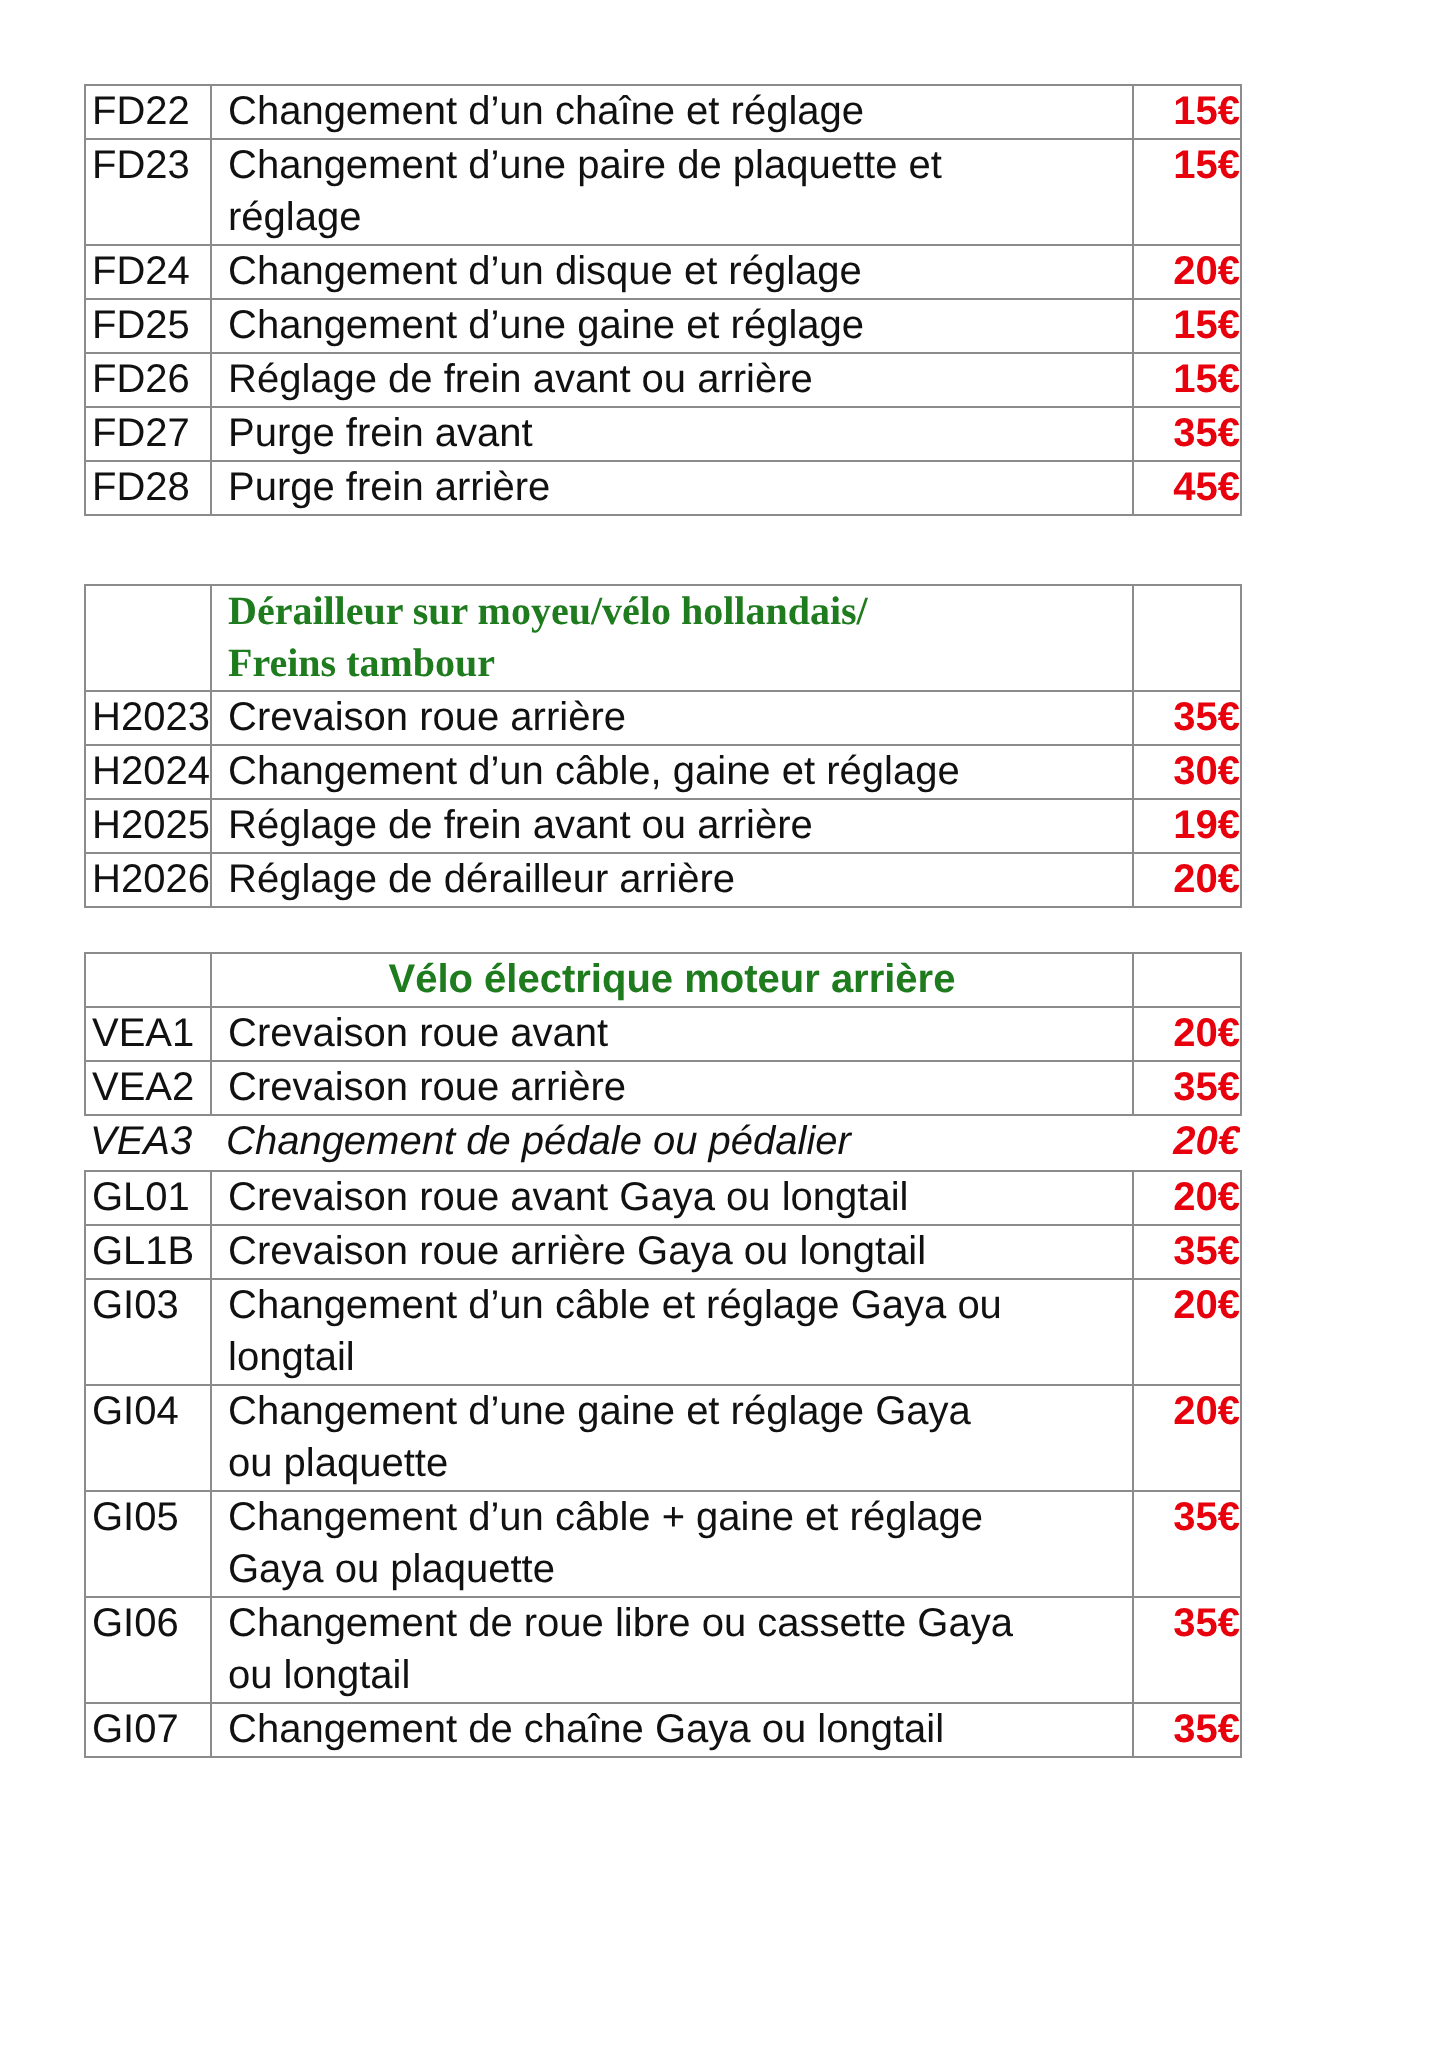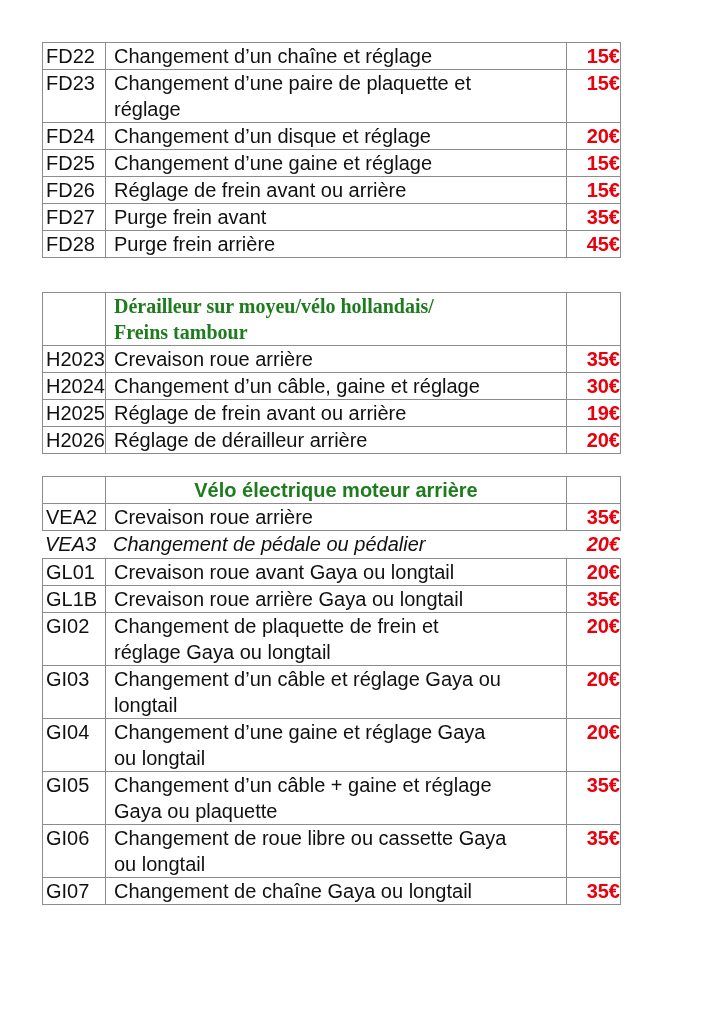--- a/index.html
+++ b/index.html
@@ -155,20 +155,25 @@
         <col style="width: 461px;">
         <col style="width: 54px;">
       </colgroup>
       <tbody>
         <tr>
           <td class="code"></td>
           <td class="desc title">Vélo électrique moteur arrière</td>
           <td class="price"></td>
         </tr>
         <tr>
+          <td class="code">VEA1</td>
+          <td class="desc">Crevaison roue avant</td>
+          <td class="price">20€</td>
+        </tr>
+        <tr>
           <td class="code">VEA2</td>
           <td class="desc">Crevaison roue arrière</td>
           <td class="price">35€</td>
         </tr>
       </tbody>
     </table>
   <table class="price-table" id="sec-vea-extra">
       <colgroup>
         <col style="width: 63px;">
         <col style="width: 461px;">
@@ -193,32 +198,27 @@
           <td class="code">GL01</td>
           <td class="desc">Crevaison roue avant Gaya ou longtail</td>
           <td class="price">20€</td>
         </tr>
         <tr>
           <td class="code">GL1B</td>
           <td class="desc">Crevaison roue arrière Gaya ou longtail</td>
           <td class="price">35€</td>
         </tr>
         <tr>
-          <td class="code">GI02</td>
-          <td class="desc">Changement de plaquette de frein et réglage Gaya ou longtail</td>
-          <td class="price">20€</td>
-        </tr>
-        <tr>
           <td class="code">GI03</td>
           <td class="desc">Changement d’un câble et réglage Gaya ou longtail</td>
           <td class="price">20€</td>
         </tr>
         <tr>
           <td class="code">GI04</td>
-          <td class="desc">Changement d’une gaine et réglage Gaya ou longtail</td>
+          <td class="desc">Changement d’une gaine et réglage Gaya ou plaquette</td>
           <td class="price">20€</td>
         </tr>
         <tr>
           <td class="code">GI05</td>
           <td class="desc">Changement d’un câble + gaine et réglage Gaya ou plaquette</td>
           <td class="price">35€</td>
         </tr>
         <tr>
           <td class="code">GI06</td>
           <td class="desc">Changement de roue libre ou cassette Gaya ou longtail</td>

